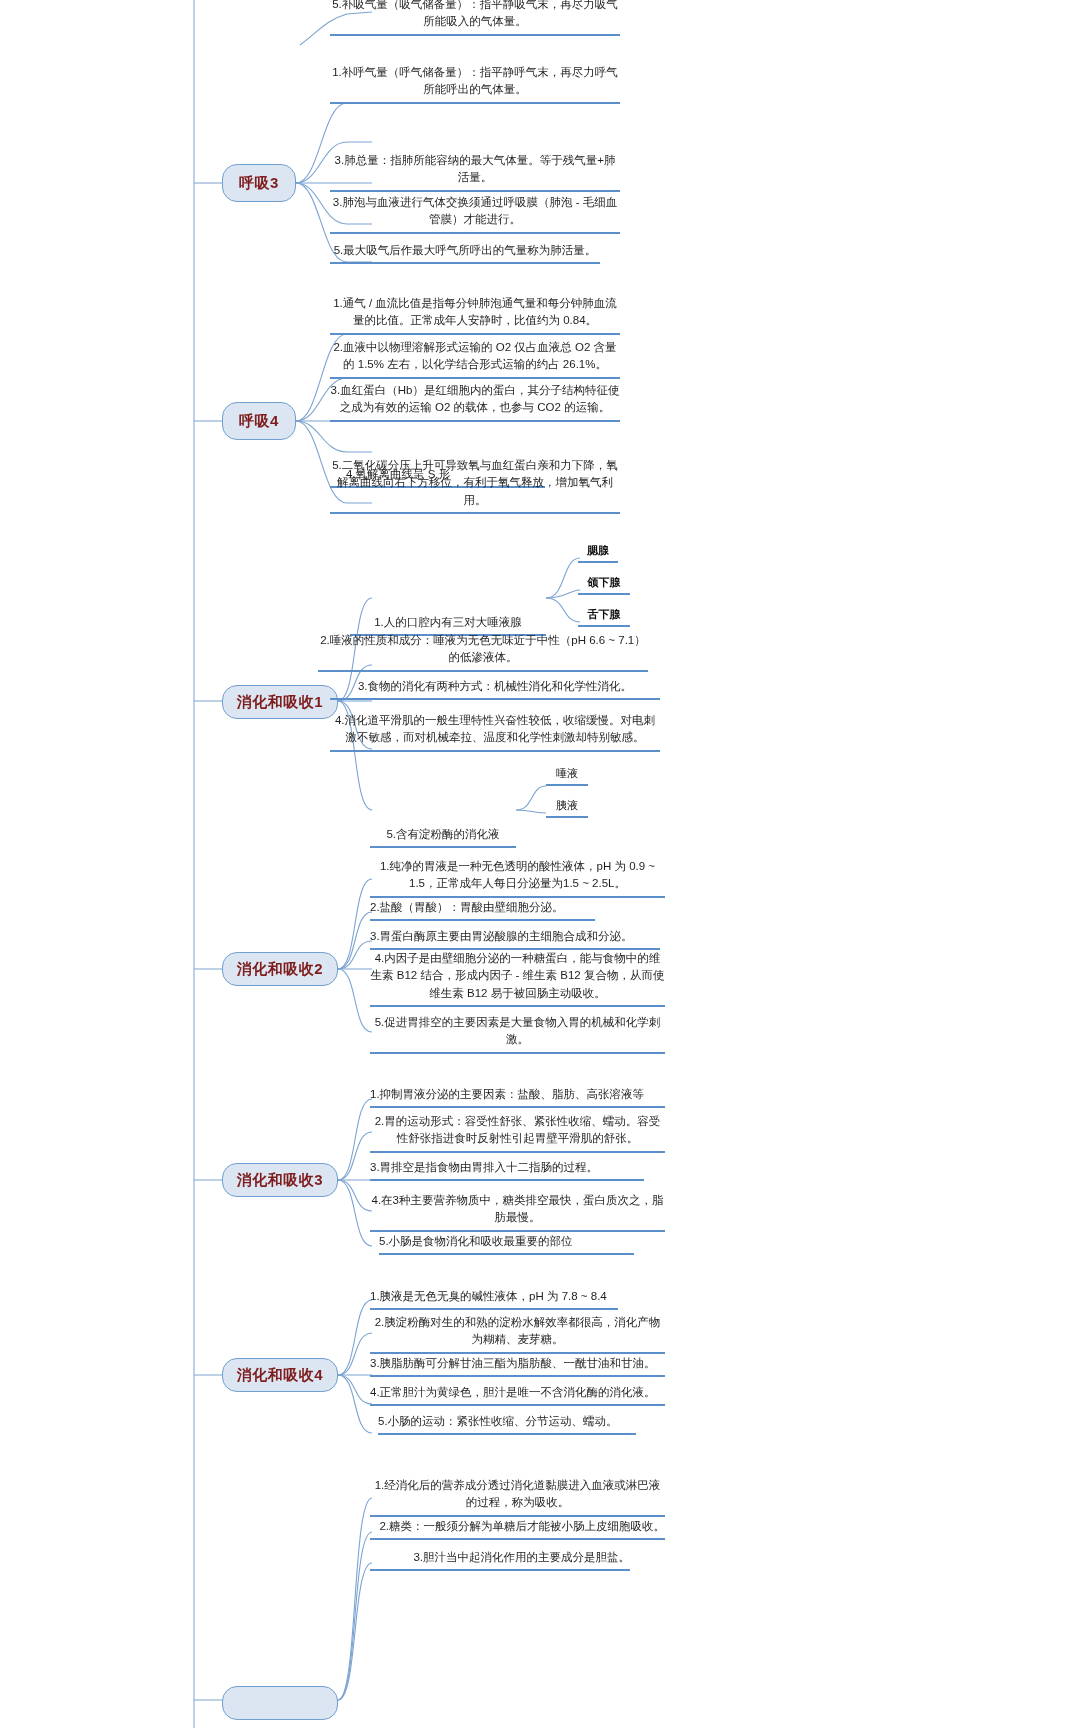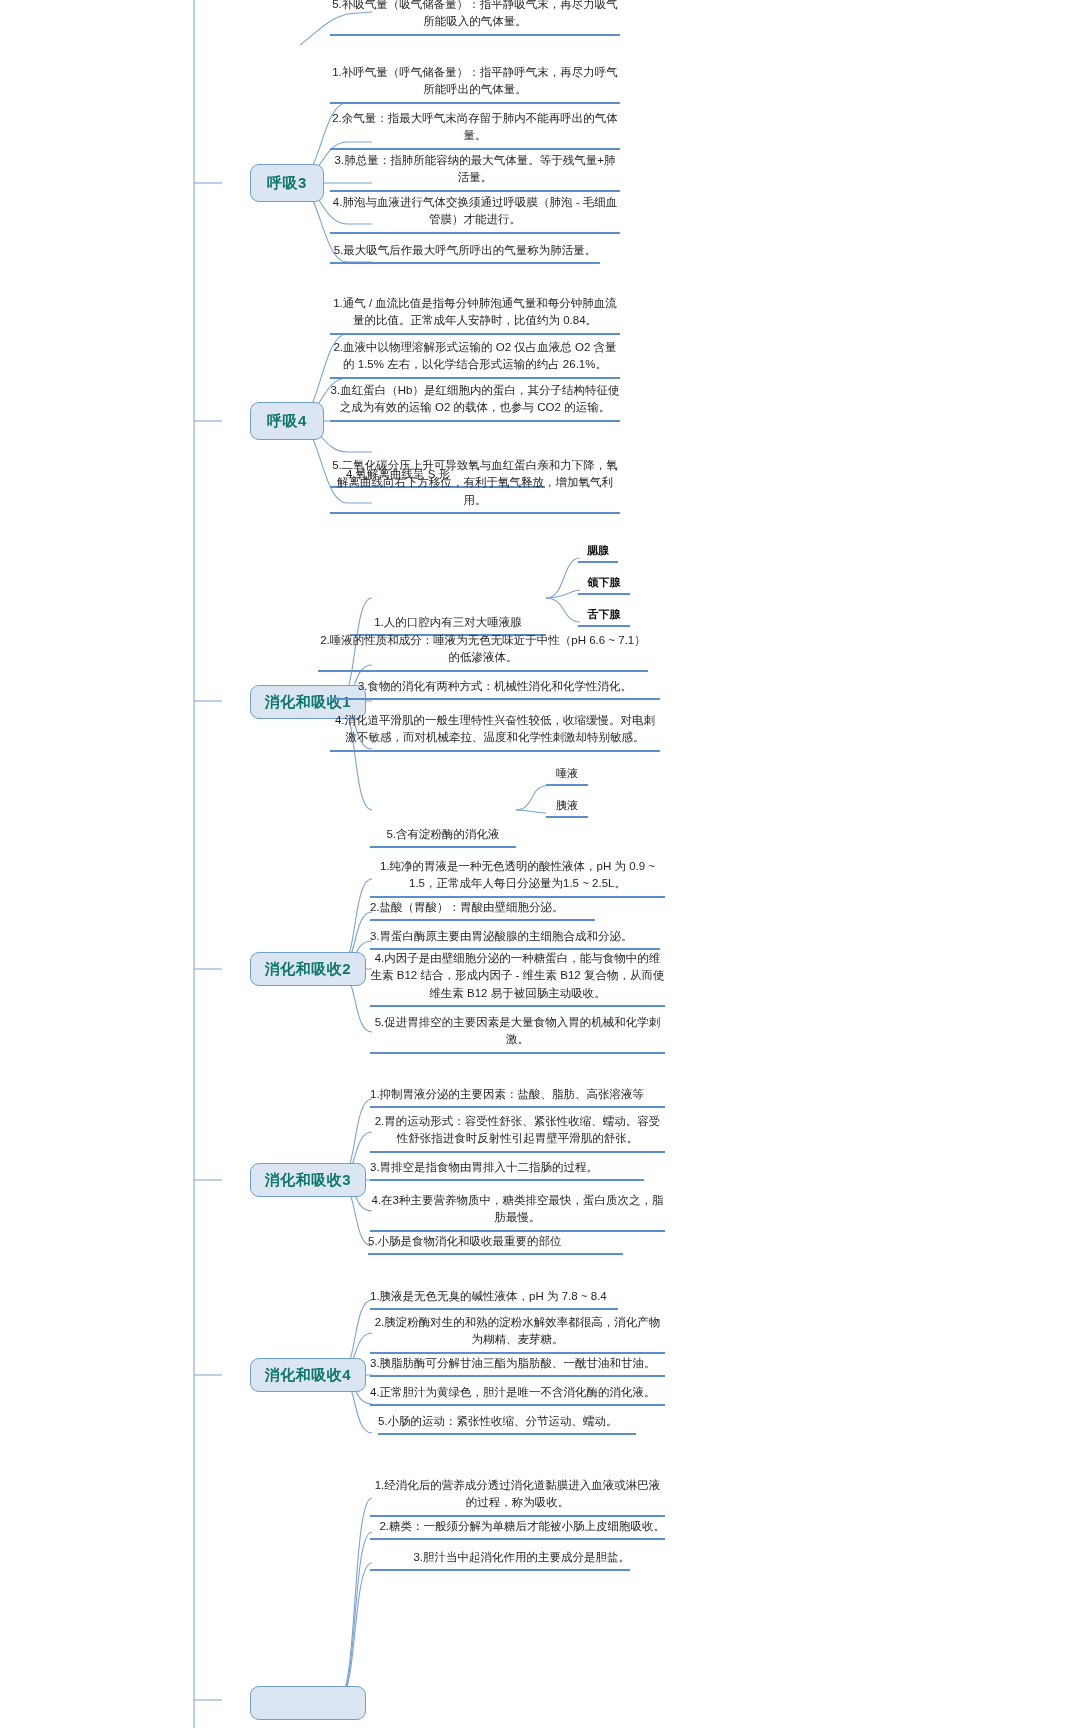--- a/index.html
+++ b/index.html
@@ -37,31 +37,30 @@
     stroke: #8fb0d6;
     stroke-width: 1.2;
   }
 
   
   .branch-node {
     position: absolute;
     box-sizing: border-box;
     background: #dce6f2;
     border: 1.4px solid #6f9fd0;
-    border-radius: 9px;
-    color: #0f766e;
+    border-radius: 15px;
+    color: #7f1d1d;
     font-weight: bold;
     font-size: 15px;
     letter-spacing: 0.5px;
     display: flex;
     align-items: center;
     justify-content: center;
     text-align: center;
     white-space: nowrap;
-    margin-left: 28px;
   }
 
   
   .leaf {
     position: absolute;
     box-sizing: border-box;
     text-align: center;
     font-size: 11.5px;
     line-height: 1.52;
     color: #1f1f1f;
@@ -149,23 +148,22 @@
     <path d="M 338 1700 C 358 1700, 352 1563, 372 1563 L 372 1563"></path>
 
     <path d="M 300 45 C 320 30, 326 20, 347 14 L 372 12"></path>
   </svg>
 
   <div class="leaf" style="left:330px; top:-4px; width:290px;">5.补吸气量（吸气储备量）：指平静吸气末，再尽力吸气所能吸入的气体量。</div>
 
   <div class="branch-node" style="left:222px; top:164px; width:74px; height:38px;">呼吸3</div>
 
   <div class="leaf" style="left:330px; top:64px; width:290px;">1.补呼气量（呼气储备量）：指平静呼气末，再尽力呼气所能呼出的气体量。</div>
-  <div class="leaf" style="left:330px; top:110px; width:290px;">2.余气量：指最大呼气末尚存留于肺内不能再呼出的气体量。</div>
   <div class="leaf" style="left:330px; top:152px; width:290px;">3.肺总量：指肺所能容纳的最大气体量。等于残气量+肺活量。</div>
-  <div class="leaf" style="left:330px; top:194px; width:290px;">4.肺泡与血液进行气体交换须通过呼吸膜（肺泡 - 毛细血管膜）才能进行。</div>
+  <div class="leaf" style="left:330px; top:194px; width:290px;">3.肺泡与血液进行气体交换须通过呼吸膜（肺泡 - 毛细血管膜）才能进行。</div>
   <div class="leaf" style="left:330px; top:242px; width:270px;">5.最大吸气后作最大呼气所呼出的气量称为肺活量。</div>
 
   <div class="branch-node" style="left:222px; top:402px; width:74px; height:38px;">呼吸4</div>
 
   <div class="leaf" style="left:330px; top:295px; width:290px;">1.通气 / 血流比值是指每分钟肺泡通气量和每分钟肺血流量的比值。正常成年人安静时，比值约为 0.84。</div>
   <div class="leaf" style="left:330px; top:339px; width:290px;">2.血液中以物理溶解形式运输的 O2 仅占血液总 O2 含量的 1.5% 左右，以化学结合形式运输的约占 26.1%。</div>
   <div class="leaf" style="left:330px; top:382px; width:290px;">3.血红蛋白（Hb）是红细胞内的蛋白，其分子结构特征使之成为有效的运输 O2 的载体，也参与 CO2 的运输。</div>
   <div class="leaf thin" style="left:330px; top:430px; width:215px; text-align:left; padding-left:16px;">4.氧解离曲线呈 S 形</div>
   <div class="leaf" style="left:330px; top:457px; width:290px;">5.二氧化碳分压上升可导致氧与血红蛋白亲和力下降，氧解离曲线向右下方移位，有利于氧气释放，增加氧气利用。</div>
 
@@ -191,21 +189,21 @@
   <div class="leaf" style="left:370px; top:928px; width:290px; text-align:left;">3.胃蛋白酶原主要由胃泌酸腺的主细胞合成和分泌。</div>
   <div class="leaf" style="left:370px; top:950px; width:295px;">4.内因子是由壁细胞分泌的一种糖蛋白，能与食物中的维生素 B12 结合，形成内因子 - 维生素 B12 复合物，从而使维生素 B12 易于被回肠主动吸收。</div>
   <div class="leaf" style="left:370px; top:1014px; width:295px;">5.促进胃排空的主要因素是大量食物入胃的机械和化学刺激。</div>
 
   <div class="branch-node" style="left:222px; top:1163px; width:116px; height:34px;">消化和吸收3</div>
 
   <div class="leaf" style="left:370px; top:1086px; width:295px; text-align:left;">1.抑制胃液分泌的主要因素：盐酸、脂肪、高张溶液等</div>
   <div class="leaf" style="left:370px; top:1113px; width:295px;">2.胃的运动形式：容受性舒张、紧张性收缩、蠕动。容受性舒张指进食时反射性引起胃壁平滑肌的舒张。</div>
   <div class="leaf" style="left:370px; top:1159px; width:274px; text-align:left;">3.胃排空是指食物由胃排入十二指肠的过程。</div>
   <div class="leaf" style="left:370px; top:1192px; width:295px;">4.在3种主要营养物质中，糖类排空最快，蛋白质次之，脂肪最慢。</div>
-  <div class="leaf" style="left:368px; top:1233px; width:255px; text-align:left;">5.小肠是食物消化和吸收最重要的部位</div>
+  <div class="leaf" style="left:379px; top:1233px; width:255px; text-align:left;">5.小肠是食物消化和吸收最重要的部位</div>
 
   <div class="branch-node" style="left:222px; top:1358px; width:116px; height:34px;">消化和吸收4</div>
 
   <div class="leaf" style="left:370px; top:1288px; width:248px; text-align:left;">1.胰液是无色无臭的碱性液体，pH 为 7.8 ~ 8.4</div>
   <div class="leaf" style="left:370px; top:1314px; width:295px;">2.胰淀粉酶对生的和熟的淀粉水解效率都很高，消化产物为糊精、麦芽糖。</div>
   <div class="leaf" style="left:370px; top:1355px; width:295px; text-align:left;">3.胰脂肪酶可分解甘油三酯为脂肪酸、一酰甘油和甘油。</div>
   <div class="leaf" style="left:370px; top:1384px; width:295px; text-align:left;">4.正常胆汁为黄绿色，胆汁是唯一不含消化酶的消化液。</div>
   <div class="leaf" style="left:370px; top:1413px; width:258px; text-align:left;margin-left:8px;">5.小肠的运动：紧张性收缩、分节运动、蠕动。</div>
 
   <div class="branch-node" style="left:222px; top:1686px; width:116px; height:34px;"></div>

